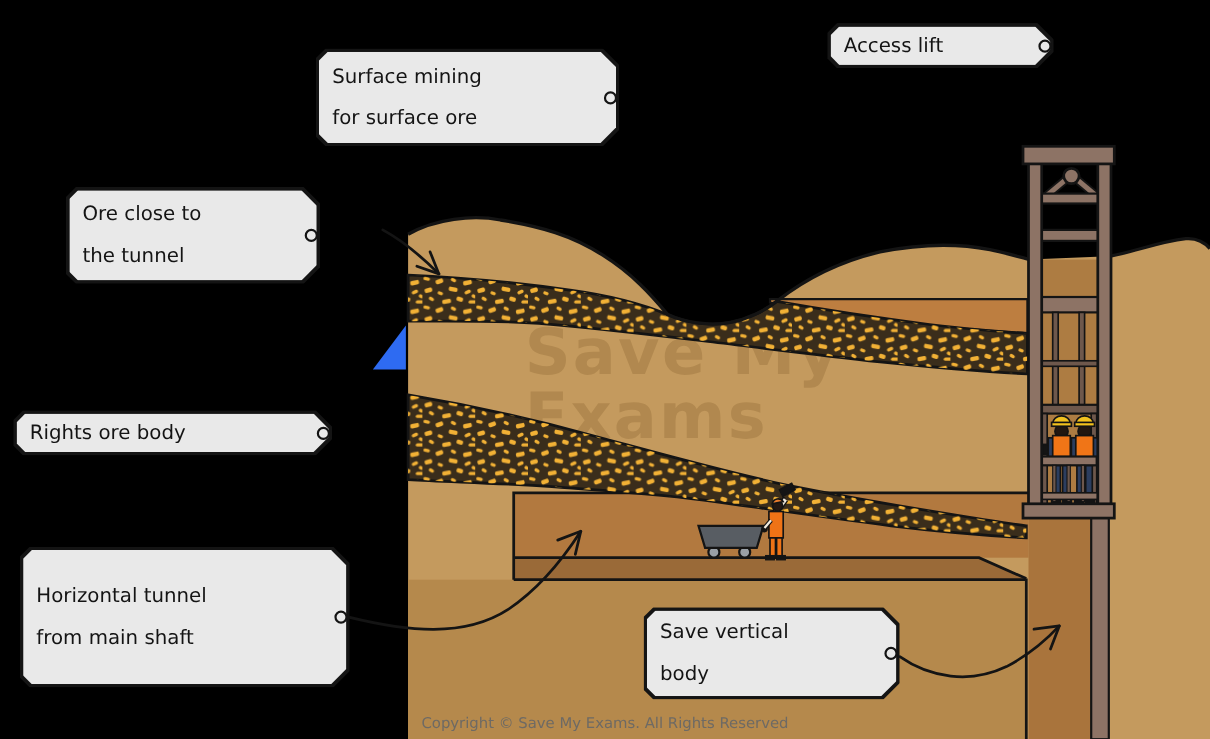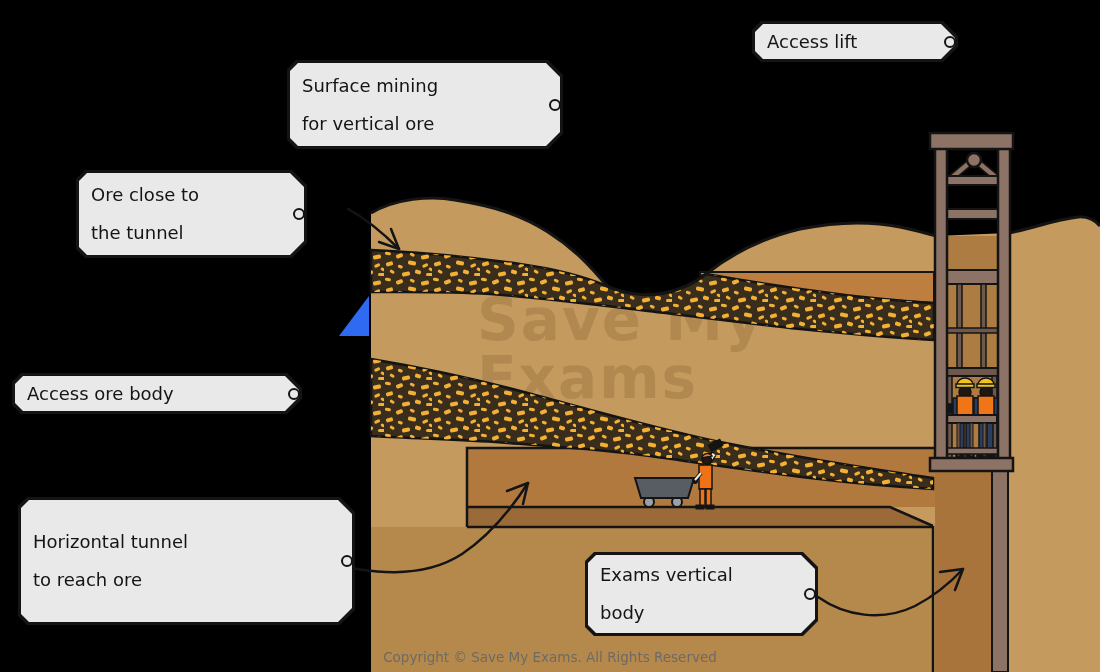--- a/index.html
+++ b/index.html
@@ -18,25 +18,25 @@
   .label{position:absolute;background:var(--label-border);padding:3px;box-sizing:border-box;
          clip-path:polygon(9px 0,calc(100% - 15px) 0,100% 15px,100% calc(100% - 15px),
                            calc(100% - 15px) 100%,9px 100%,0 calc(100% - 9px),0 9px);}
   .label-inner{width:100%;height:100%;background:var(--label-bg);box-sizing:border-box;
          display:flex;flex-direction:column;justify-content:center;padding:0 20px 0 12px;
          color:var(--ink);font-size:18px;line-height:38px;white-space:nowrap;
          clip-path:polygon(8px 0,calc(100% - 14px) 0,100% 14px,100% calc(100% - 14px),
                            calc(100% - 14px) 100%,8px 100%,0 calc(100% - 8px),0 8px);}
   .tag-hole{position:absolute;right:2px;top:50%;margin-top:-6px;width:8px;height:8px;
          border:2.5px solid var(--ink);border-radius:50%;background:var(--label-bg);}
-  #lbl-surface{left:287px;top:60px;width:276px;height:89px}
-  #lbl-ore-close{left:76px;top:170px;width:231px;height:88px}
+  #lbl-surface{left:287px;top:44px;width:276px;height:89px}
+  #lbl-ore-close{left:60px;top:170px;width:231px;height:88px}
   #lbl-access{left:752px;top:21px;width:206px;height:41px}
   #lbl-sloping{left:12px;top:373px;width:290px;height:41px}
-  #lbl-tunnel{left:18px;top:497px;width:337px;height:128px}
+  #lbl-tunnel{left:18px;top:497px;width:300px;height:128px}
   #lbl-shaft{left:585px;top:552px;width:233px;height:84px}
   .wm{font-weight:bold;opacity:.32;letter-spacing:2px;}
 </style>
 </head>
 <body>
 
 <div id="stage">
 
 <svg id="scene" width="1100" height="672" viewBox="0 0 1100 672">
   <defs>
@@ -213,21 +213,21 @@
   </g>
 
   <polygon points="369,296 369,336 339,336" fill="var(--sky-blue-marker)"></polygon>
 
   <text x="550" y="662" text-anchor="middle" font-size="13.5" fill="var(--copyright-gray)">Copyright © Save My Exams. All Rights Reserved</text>
 </svg>
 
 <div class="label" id="lbl-surface">
   <div class="label-inner">
     <span>Surface mining</span>
-    <span>for vertical ore</span>
+    <span>for surface ore</span>
   </div>
   <span class="tag-hole"></span>
 </div>
 
 <div class="label" id="lbl-ore-close">
   <div class="label-inner">
     <span>Ore close to</span>
     <span>the tunnel</span>
   </div>
   <span class="tag-hole"></span>
@@ -235,34 +235,34 @@
 
 <div class="label" id="lbl-access">
   <div class="label-inner">
     <span>Access lift</span>
   </div>
   <span class="tag-hole"></span>
 </div>
 
 <div class="label" id="lbl-sloping">
   <div class="label-inner">
-    <span>Access ore body</span>
+    <span>Rights ore body</span>
   </div>
   <span class="tag-hole"></span>
 </div>
 
 <div class="label" id="lbl-tunnel">
   <div class="label-inner">
     <span>Horizontal tunnel</span>
-    <span>to reach ore</span>
+    <span>from main shaft</span>
   </div>
   <span class="tag-hole"></span>
 </div>
 
 <div class="label" id="lbl-shaft">
   <div class="label-inner">
-    <span>Exams vertical</span>
+    <span>Save vertical</span>
     <span>body</span>
   </div>
   <span class="tag-hole"></span>
 </div>
 
 </div>
 
 </body></html>

